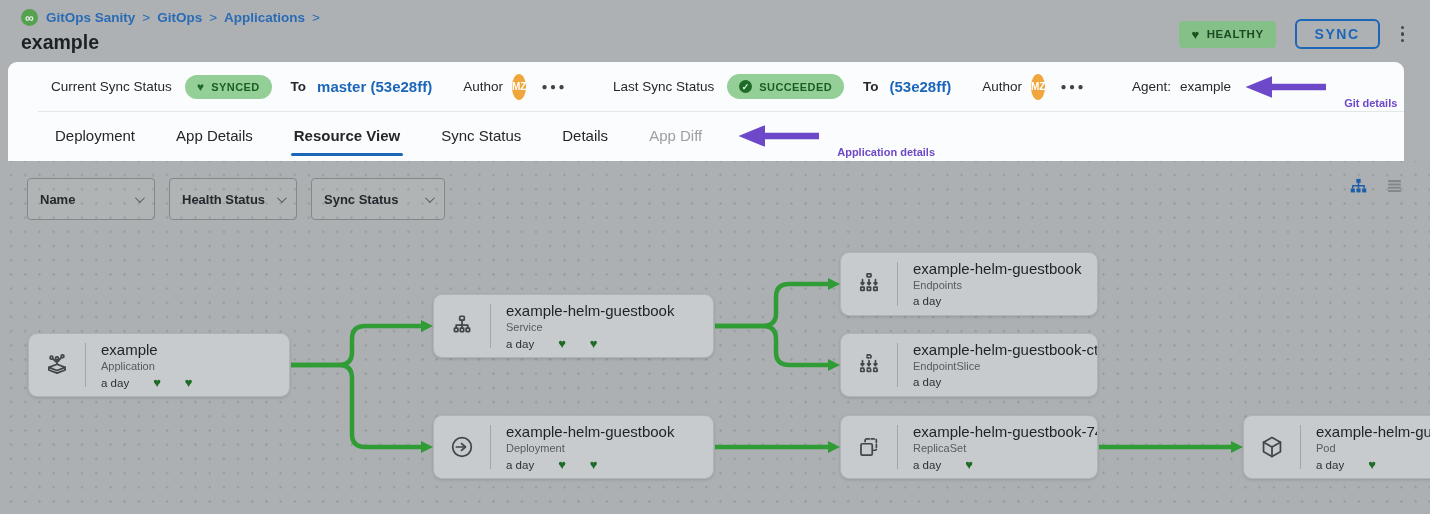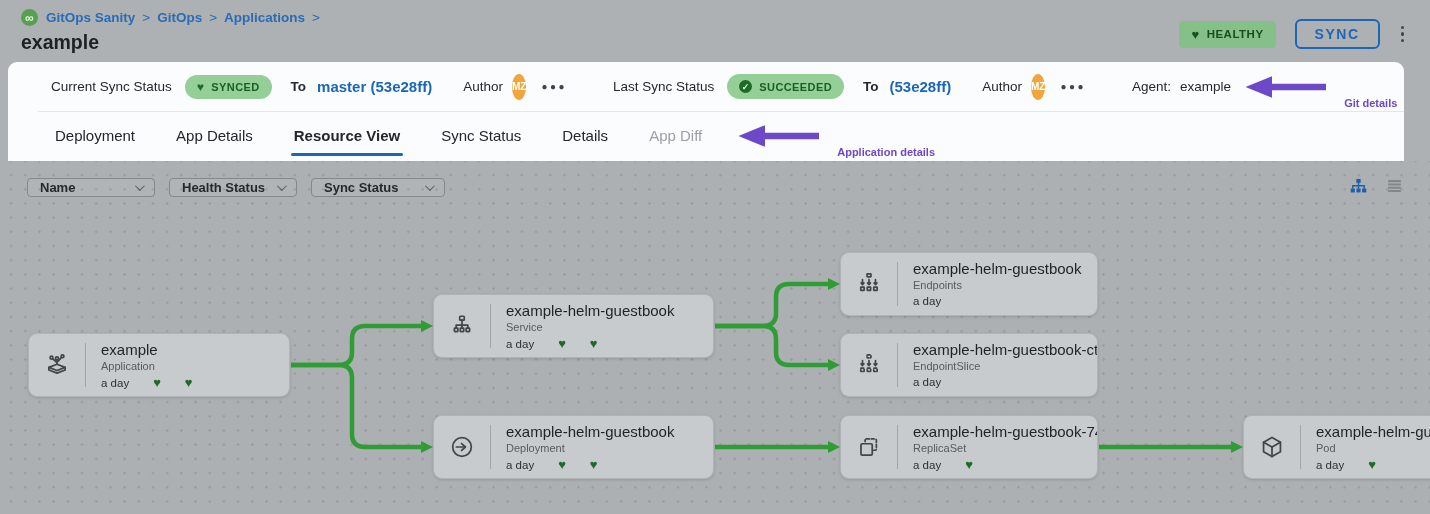--- a/index.html
+++ b/index.html
@@ -46,21 +46,21 @@
   .tab.active::after { content:""; position:absolute; left:-3px; right:-3px; bottom:3px; height:3px; border-radius:2px; background:var(--accent,#1c66b8); }
   .tab.disabled { color:#9ba0a5; }
   .tabs-row .annot-arrow { margin-left:-6px; }
 
   
   .canvas { position:absolute; top:161px; left:0; width:1430px; height:353px;
             background-color:#adb0b2;
             background-image:radial-gradient(#989c9f 1px, rgba(0,0,0,0) 1.4px);
             background-size:14.2px 14.2px; background-position:4px 7px; }
   .filterbar { position:absolute; top:17px; left:27px; display:flex; gap:14px; }
-  .filter-btn { width:128px; height:19px; border:1px solid #84888b; border-radius:4px; background:rgba(255,255,255,0.05);
+  .filter-btn { width:128px; height:42px; border:1px solid #84888b; border-radius:4px; background:rgba(255,255,255,0.05);
                 display:flex; align-items:center; justify-content:space-between; padding:0 12px; font-size:13px; font-weight:700; color:#24292e; cursor:pointer; }
   .filter-btn:nth-child(3) { width:134px; }
   .chev { width:7px; height:7px; border-right:1.6px solid #565b60; border-bottom:1.6px solid #565b60; transform:rotate(45deg) translateY(-2px); }
   .view-toggles { position:absolute; top:16px; right:26px; display:flex; gap:17px; align-items:center; }
   .vt { width:19px; height:19px; cursor:pointer; }
   .vt-tree { color:#1d5fa8; }
   .vt-list { color:#83878a; }
 
   .edges { position:absolute; top:0; left:0; width:1430px; height:353px; pointer-events:none; }
   .edge { fill:none; stroke:var(--edge,#2f9c35); stroke-width:4.5; }

